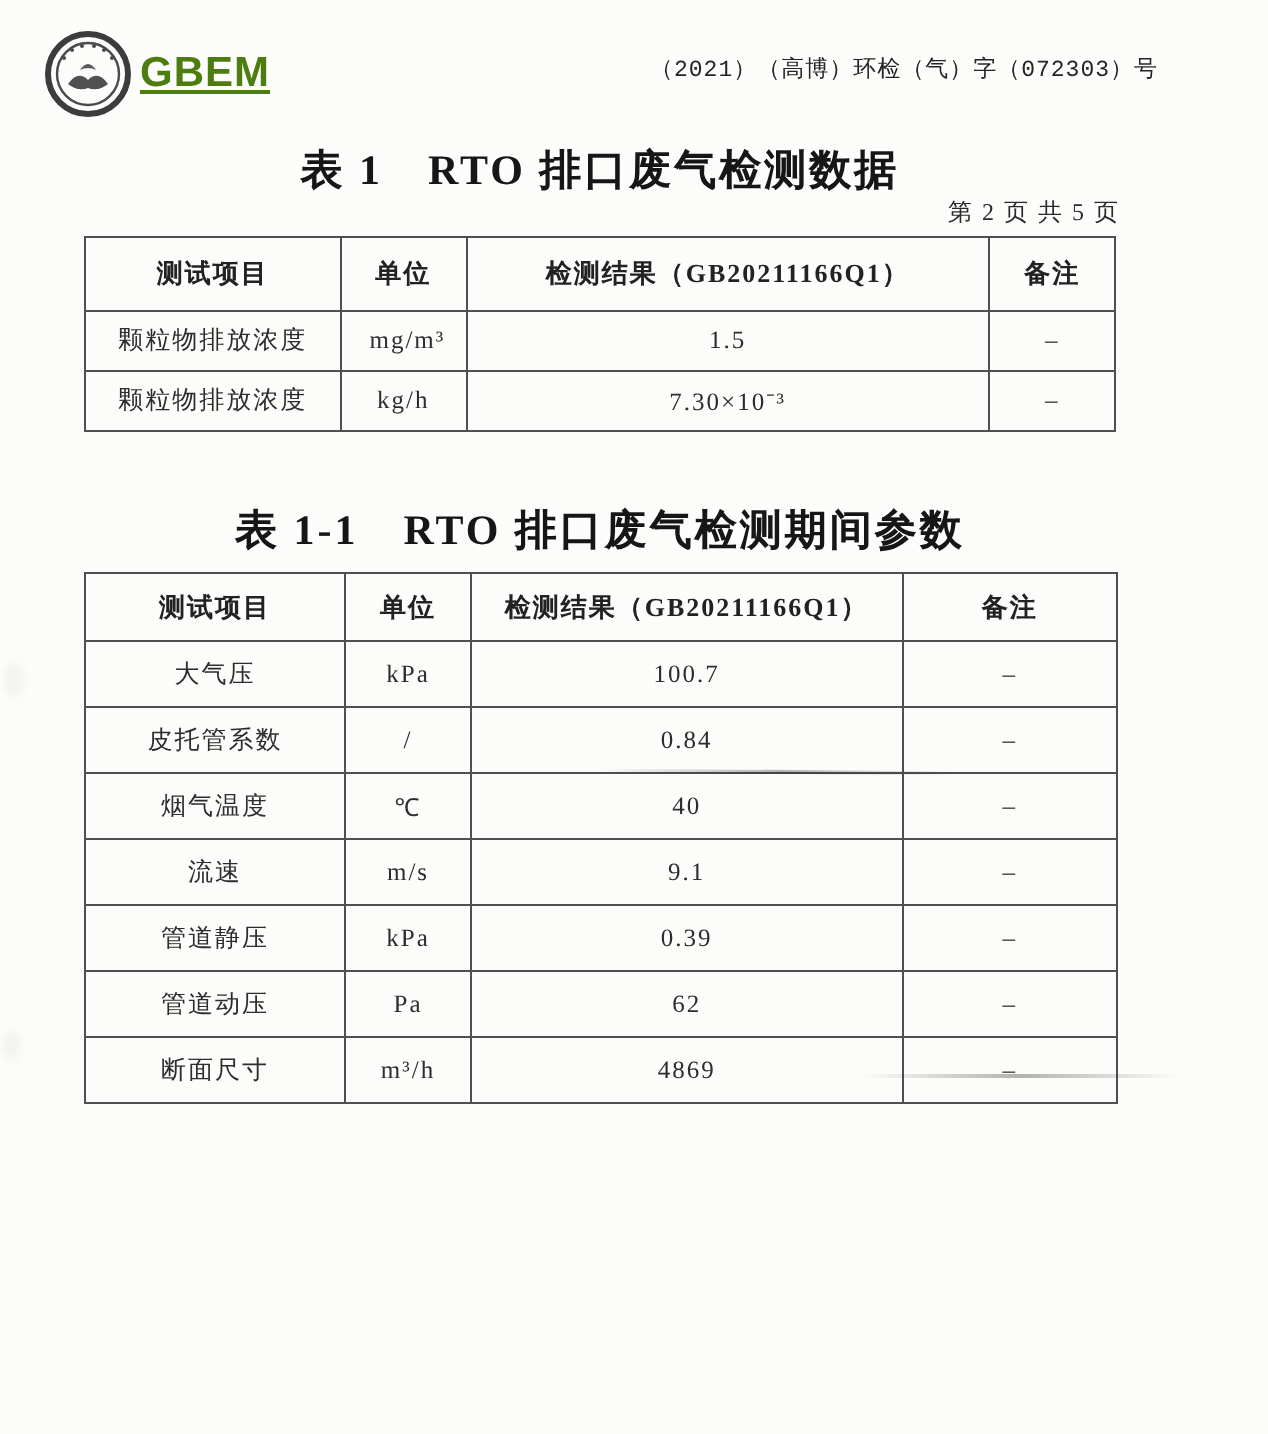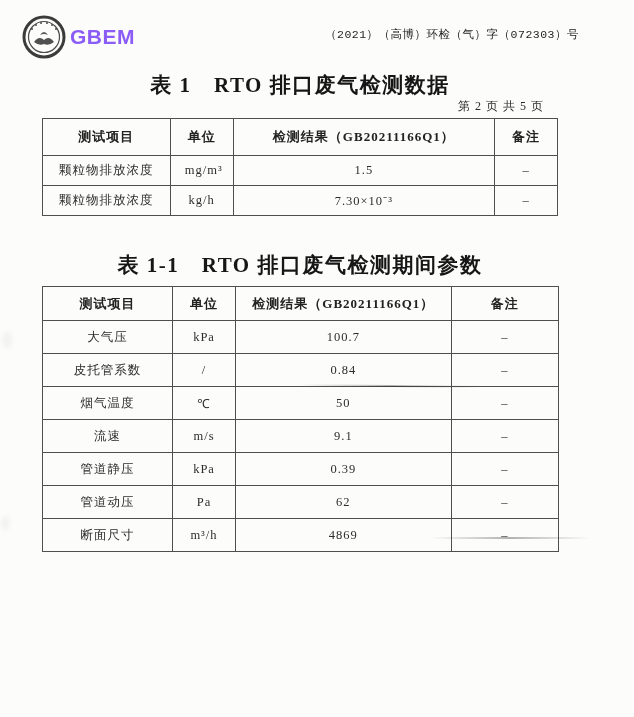--- a/index.html
+++ b/index.html
@@ -12,41 +12,41 @@
     color:#2b2b2b;
     overflow:hidden;
     box-shadow:0 0 4px rgba(0,0,0,.15);
   }
   
   .letterhead{position:absolute;left:0;top:0;width:100%;height:70px;}
   .seal{position:absolute;left:22px;top:15px;width:44px;height:44px;}
   .gbem-text{
     position:absolute;left:70px;top:25px;
     font-family:"Liberation Sans", sans-serif;
-    font-weight:bold;font-size:21px;letter-spacing:.5px;color:#8b5cf6;
+    font-weight:bold;font-size:21px;letter-spacing:.5px;color:#4d7c0f;text-decoration:underline;
   }
   .company{
     position:absolute;left:136px;top:21px;
     font-size:9.5px;line-height:11.5px;color:#1f1f1f;
     font-family:"Liberation Serif", serif;
   }
   .report-code{
     position:absolute;left:325px;top:27px;
     font-size:11.5px;letter-spacing:.5px;color:#242424;font-family:Liberation Mono, monospace;
   }
   
   .doc-title{
     position:absolute;left:42px;width:516px;
     text-align:center;
     font-size:21px;font-weight:600;letter-spacing:1.5px;color:#161616;
   }
   .t1{top:71px;}
   .t2{top:251px;}
   .page-indicator{
-    position:absolute;top:98px;left:30px;width:514px;
+    position:absolute;top:98px;left:46px;width:514px;
     text-align:right;font-size:12px;letter-spacing:1px;color:#2a2a2a;
   }
   
   table.tbl{
     position:absolute;left:42px;
     border-collapse:collapse;table-layout:fixed;
     background:transparent;
   }
   .tbl1{top:118px;width:516px;}
   .tbl2{top:286px;width:517px;}
@@ -156,21 +156,21 @@
       </tr>
       <tr>
         <td class="item-cell">皮托管系数</td>
         <td class="unit-cell">/</td>
         <td class="result-cell">0.84</td>
         <td class="remark-cell">–</td>
       </tr>
       <tr>
         <td class="item-cell">烟气温度</td>
         <td class="unit-cell">℃</td>
-        <td class="result-cell">50</td>
+        <td class="result-cell">40</td>
         <td class="remark-cell">–</td>
       </tr>
       <tr>
         <td class="item-cell">流速</td>
         <td class="unit-cell">m/s</td>
         <td class="result-cell">9.1</td>
         <td class="remark-cell">–</td>
       </tr>
       <tr>
         <td class="item-cell">管道静压</td>

